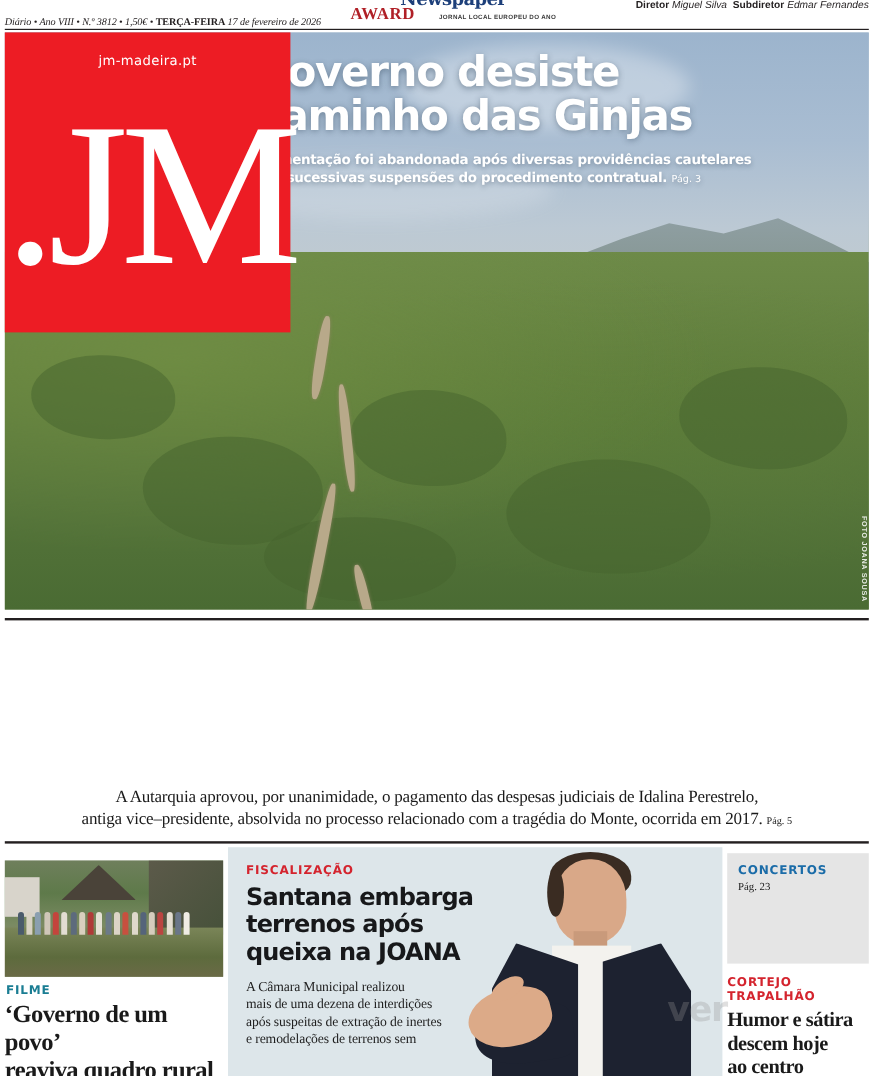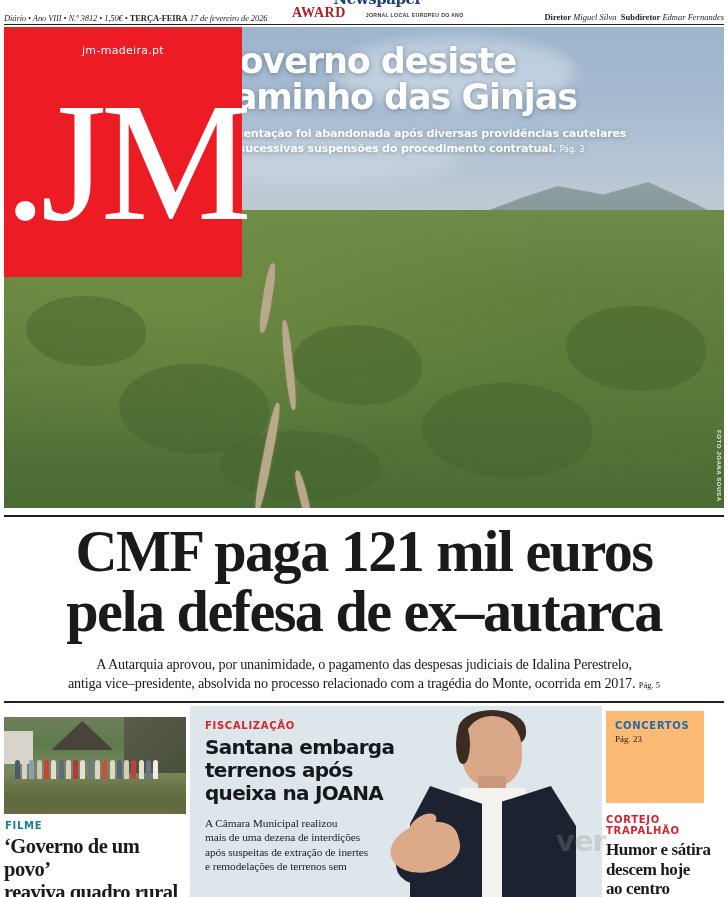--- a/index.html
+++ b/index.html
@@ -35,22 +35,22 @@
   .award-row { display:flex; align-items:baseline; gap:20px; }
   .award-word {
     font-family:"Liberation Serif", serif; font-weight:bold;
     font-size:14px; color:#b02027; letter-spacing:0.5px;
   }
   .award-sub {
     font-size:5.2px; color:#3a3a3a; letter-spacing:0.3px;
     white-space:nowrap; font-weight:bold;
   }
   .masthead-right {
-    position:absolute; right:4px; bottom:3px;
-    font-family:Liberation Serif, serif;
+    position:absolute; right:4px; bottom:16px;
+    font-family:Liberation Sans, sans-serif;
     font-size:8.5px; color:#231f20; white-space:nowrap;
   }
   .masthead-right b { font-weight:bold; font-style:normal; }
   .masthead-right span.nm { font-style:italic; }
   .rule-top {
     position:absolute; top:24px; left:4px; width:720px;
     height:1px; background:#231f20;
   }
 
   
@@ -286,22 +286,22 @@
   }
   .watermark {
     position:absolute; left:552px; top:118px;
     font-family:"DejaVu Sans", sans-serif;
     font-size:29px; font-weight:bold; color:rgba(150,150,150,0.30);
     letter-spacing:-1px; z-index:8; pointer-events:none;
   }
 
   .col-right { position:absolute; left:602px; top:0; width:118px; height:191px; }
   .concert-box {
-    position:absolute; top:5px; left:0; width:98px; height:92px;
-    background:#fdba74; padding:9px 8px 0 9px;
+    position:absolute; top:5px; left:0; width:118px; height:92px;
+    background:#e5e5e5; padding:9px 8px 0 9px;
   }
   .concert-box h3 {
     margin-top:3px;
     font-family:"DejaVu Sans", sans-serif;
     font-weight:bold; font-size:14.2px; line-height:16.5px;
     color:#17181a; letter-spacing:-0.6px;
   }
   .concert-box .pg {
     display:block; margin-top:3px;
     font-family:"Liberation Serif", serif;
@@ -377,26 +377,20 @@
 
     <div class="photo-credit">FOTO JOANA SOUSA</div>
   </div>
 
   <div class="logo-block">
     <div class="logo-url">jm-madeira.pt</div>
     <div class="logo-mark">.JM</div>
   </div>
 
   <div class="rule-mid"></div>
-  <div class="main-head">
-    <h2>
-      <span>CMF paga 121 mil euros</span><br>
-      <span>pela defesa de ex–autarca</span>
-    </h2>
-  </div>
   <div class="main-lede">
     <span>A Autarquia aprovou, por unanimidade, o pagamento das despesas judiciais de Idalina Perestrelo,</span><br>
     <span>antiga vice–presidente, absolvida no processo relacionado com a tragédia do Monte, ocorrida em 2017.</span>
     <span class="pg">Pág. 5</span>
   </div>
   <div class="rule-bot"></div>
 
   <div class="bottom">
 
     <div class="col-left">

